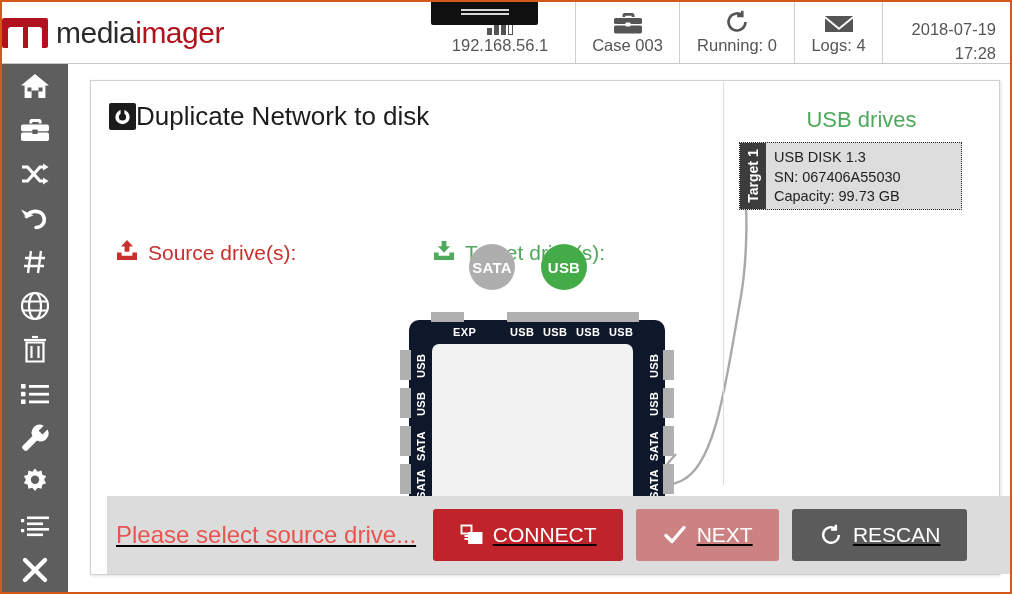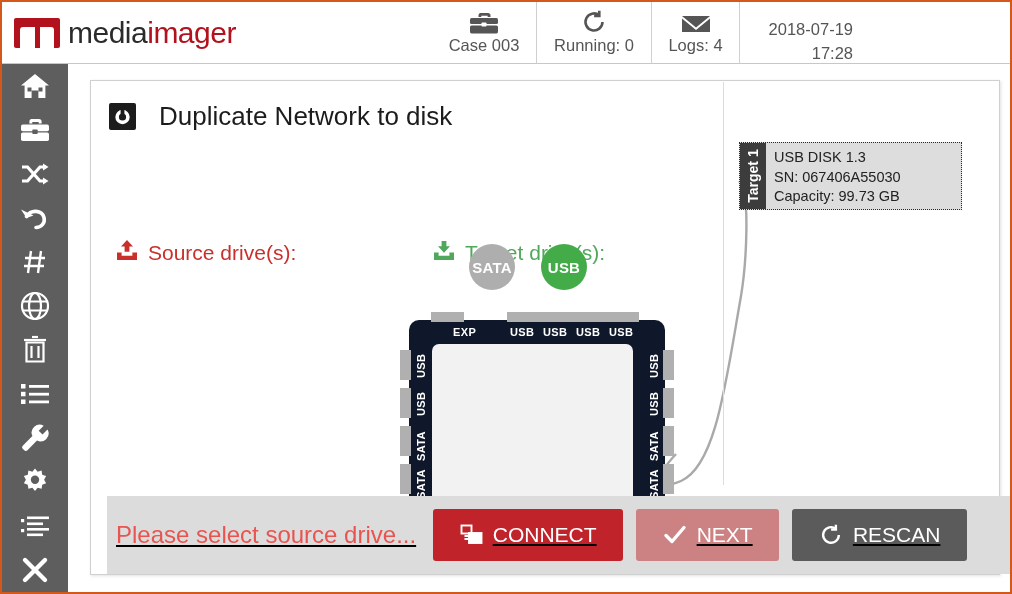--- a/index.html
+++ b/index.html
@@ -18,21 +18,21 @@
   }
 
   
   #topbar {
     position: absolute; left: 0; top: 0; width: 1008px; height: 62px;
     background: #ffffff;
     border-bottom: 1px solid #c8c8c8;
     display: flex; align-items: stretch;
   }
   #logo-area {
-    width: 430px; display: flex; align-items: center; padding-left: 12px;
+    width: 430px; display: flex; align-items: center; 
   }
   .logo-mark {
     width: 46px; height: 30px; background: #b1121d; position: relative;
     border-radius: 2px; margin-right: 8px; flex: none;
   }
   .logo-mark::before {
     content: ""; position: absolute; left: 6px; top: 9px;
     width: 34px; height: 21px; background: #ffffff;
     border-radius: 3px 3px 0 0;
   }
@@ -105,21 +105,21 @@
     width: 942px; height: 530px; background: #ffffff;
   }
   #card {
     position: absolute; left: 22px; top: 16px;
     width: 910px; height: 495px;
     background: #ffffff; border: 1px solid #d0d0d0;
     box-shadow: 1px 1px 3px rgba(0,0,0,0.12);
   }
   #page-title-row {
     position: absolute; left: 18px; top: 20px;
-    display: flex; align-items: center; gap: 23px;
+    display: flex; align-items: center; gap: 0;
   }
   #title-icon {
     width: 27px; height: 27px; background: #1c1c1c; border-radius: 2px;
     display: flex; align-items: center; justify-content: center; flex: none;
   }
   #page-title { font-size: 26px; color: #1c1c1c; font-weight: normal; white-space: nowrap; }
 
   .drive-head {
     position: absolute; display: flex; align-items: center; gap: 9px;
     font-size: 21px; white-space: nowrap;
@@ -214,20 +214,32 @@
 
   <div id="topbar">
 
     <div id="logo-area">
       <div class="logo-mark"></div>
       <div class="logo-text"><span class="dark">media</span><span class="red">imager</span></div>
     </div>
 
     <div id="status-strip">
 
+      <div class="status-cell" id="cell-network">
+        <div id="netcap"></div>
+        <div class="sicon">
+          <span class="signal-bars">
+              <i></i>
+              <i></i>
+              <i></i>
+              <i></i>
+            </span>
+        </div>
+        <div class="slabel">192.168.56.1</div>
+      </div>
 
       <div class="status-cell" id="cell-case">
         <div class="sicon">
           <svg width="30" height="24" viewBox="0 0 30 24" fill="#555">
             <path d="M11 2h8a2.5 2.5 0 0 1 2.5 2.5V6h-2.8V4.8h-6.4V6H9.5V4.5A2.5 2.5 0 0 1 11 2z"></path>
             <rect x="1" y="7" width="28" height="6" rx="1.6"></rect>
             <rect x="1" y="14.4" width="28" height="8" rx="1.6"></rect>
             <rect x="12.5" y="11.5" width="5" height="4" rx="0.8" fill="#fff"></rect>
           </svg>
         </div>
@@ -465,20 +477,21 @@
           <div class="port-nub port-side" style="right:-9px; top:144px;"></div>
 
           <div class="plabel vert-r" style="left:239px; top:58px;">USB</div>
           <div class="plabel vert-r" style="left:239px; top:96px;">USB</div>
           <div class="plabel vert-r" style="left:239px; top:141px;">SATA</div>
           <div class="plabel vert-r" style="left:239px; top:179px;">SATA</div>
         </div>
       </div>
 
       <div id="divider"></div>
+      <div id="usb-title">USB drives</div>
 
       <div id="target-card">
         <div id="target-tab">
           <span>Target 1</span>
         </div>
         <div id="target-info">
           <div>USB DISK 1.3</div>
           <div>SN: 067406A55030</div>
           <div>Capacity: 99.73 GB</div>
         </div>

